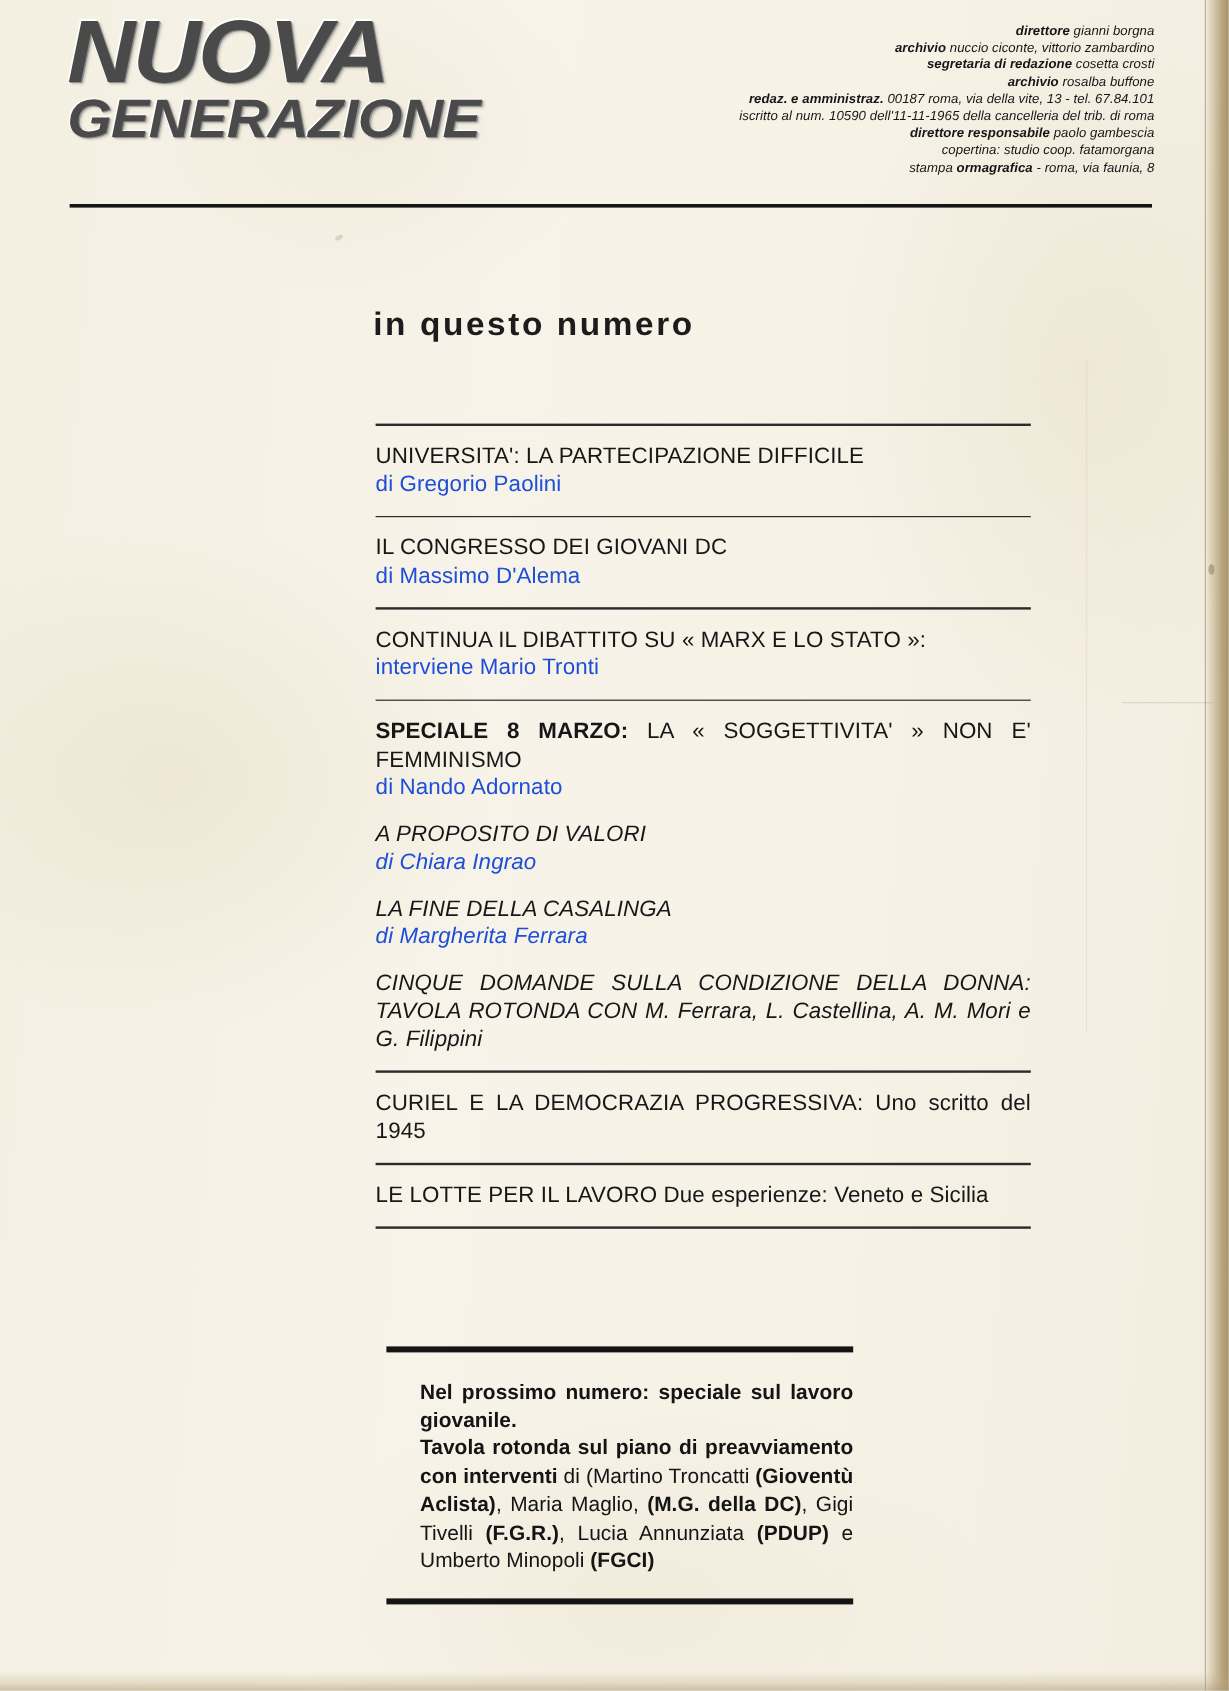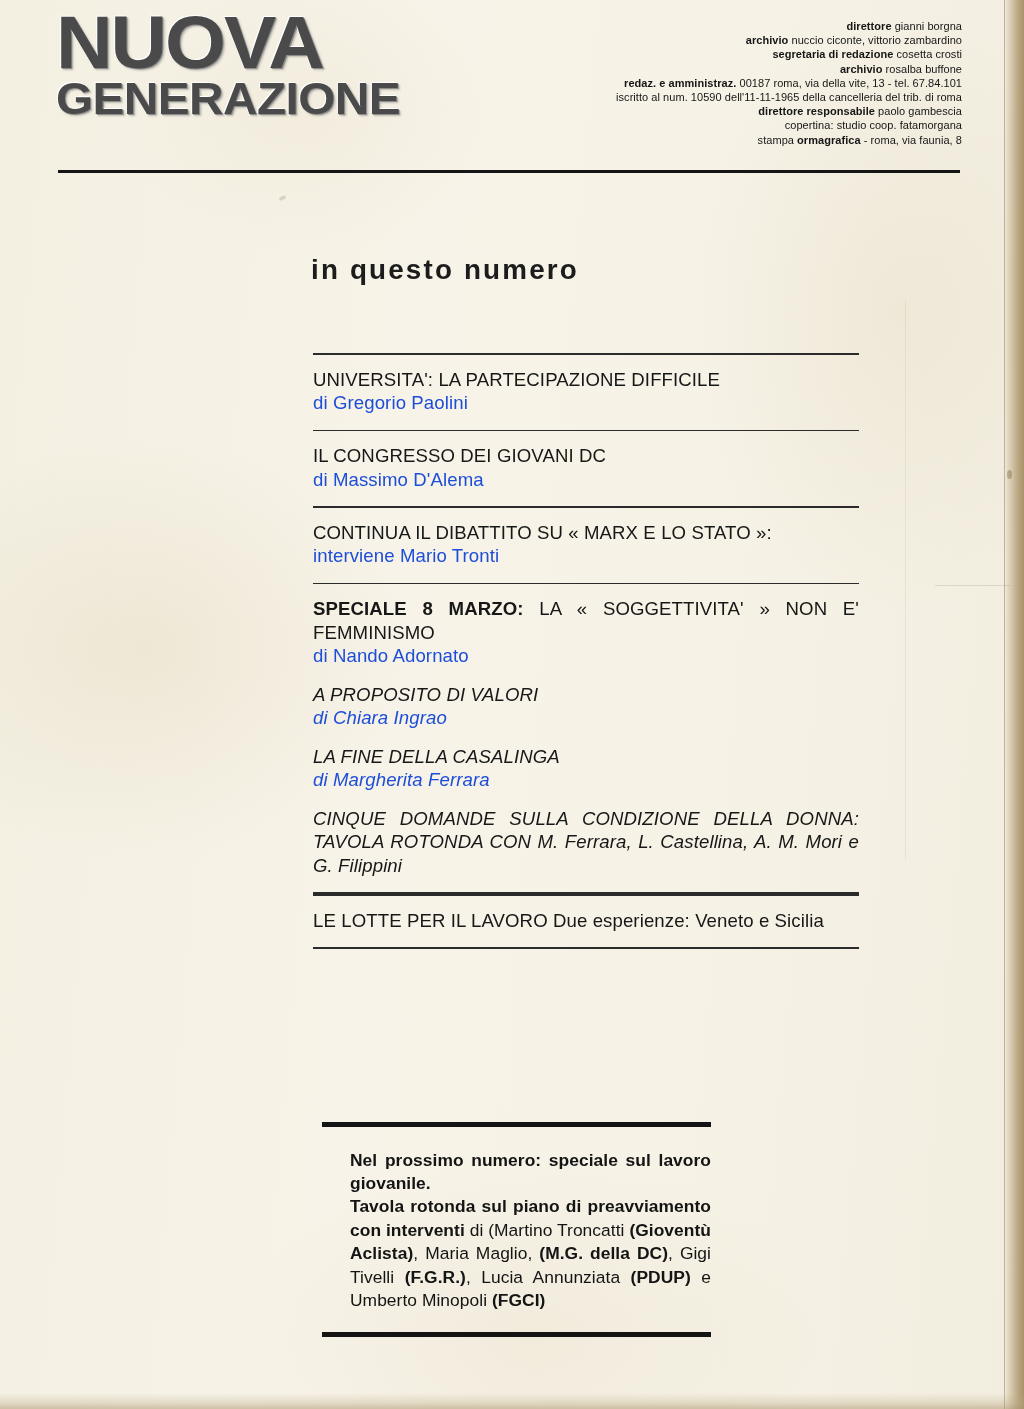--- a/index.html
+++ b/index.html
@@ -52,21 +52,21 @@
   }
   .crease {
     position: absolute;
     background: rgba(150,132,100,0.22);
   }
 
   
   .masthead {
     position: absolute;
     left: 0; top: 0;
-    width: 1024px; height: 128px;
+    width: 1024px; height: 128px; font-style: italic;
   }
   .logo {
     position: absolute;
     left: 56px; top: 12px;
     line-height: 0.84;
     user-select: none;
   }
   .logo-line1, .logo-line2 {
     font-family: "Liberation Sans", sans-serif;
     font-weight: bold;
@@ -242,20 +242,25 @@
       </div>
       <div class="toc-entry">
         <div class="toc-title">LA FINE DELLA CASALINGA</div>
         <div class="toc-author">di Margherita Ferrara</div>
       </div>
       <div class="toc-entry">
         <div class="toc-title just">CINQUE DOMANDE SULLA CONDIZIONE DELLA DONNA: TAVOLA ROTONDA CON M. Ferrara, L. Castellina, A. M. Mori e G. Filippini</div>
       </div>
     </div>
     <div class="toc-rule"></div>
+    <div class="toc-group">
+      <div class="toc-entry">
+        <div class="toc-title just">CURIEL E LA DEMOCRAZIA PROGRESSIVA: Uno scritto del 1945</div>
+      </div>
+    </div>
     <div class="toc-rule"></div>
     <div class="toc-group">
       <div class="toc-entry">
         <div class="toc-title just">LE LOTTE PER IL LAVORO Due esperienze: Veneto e Sicilia</div>
       </div>
     </div>
     <div class="toc-rule"></div>
   </section>
 
 <aside class="nextbox">

